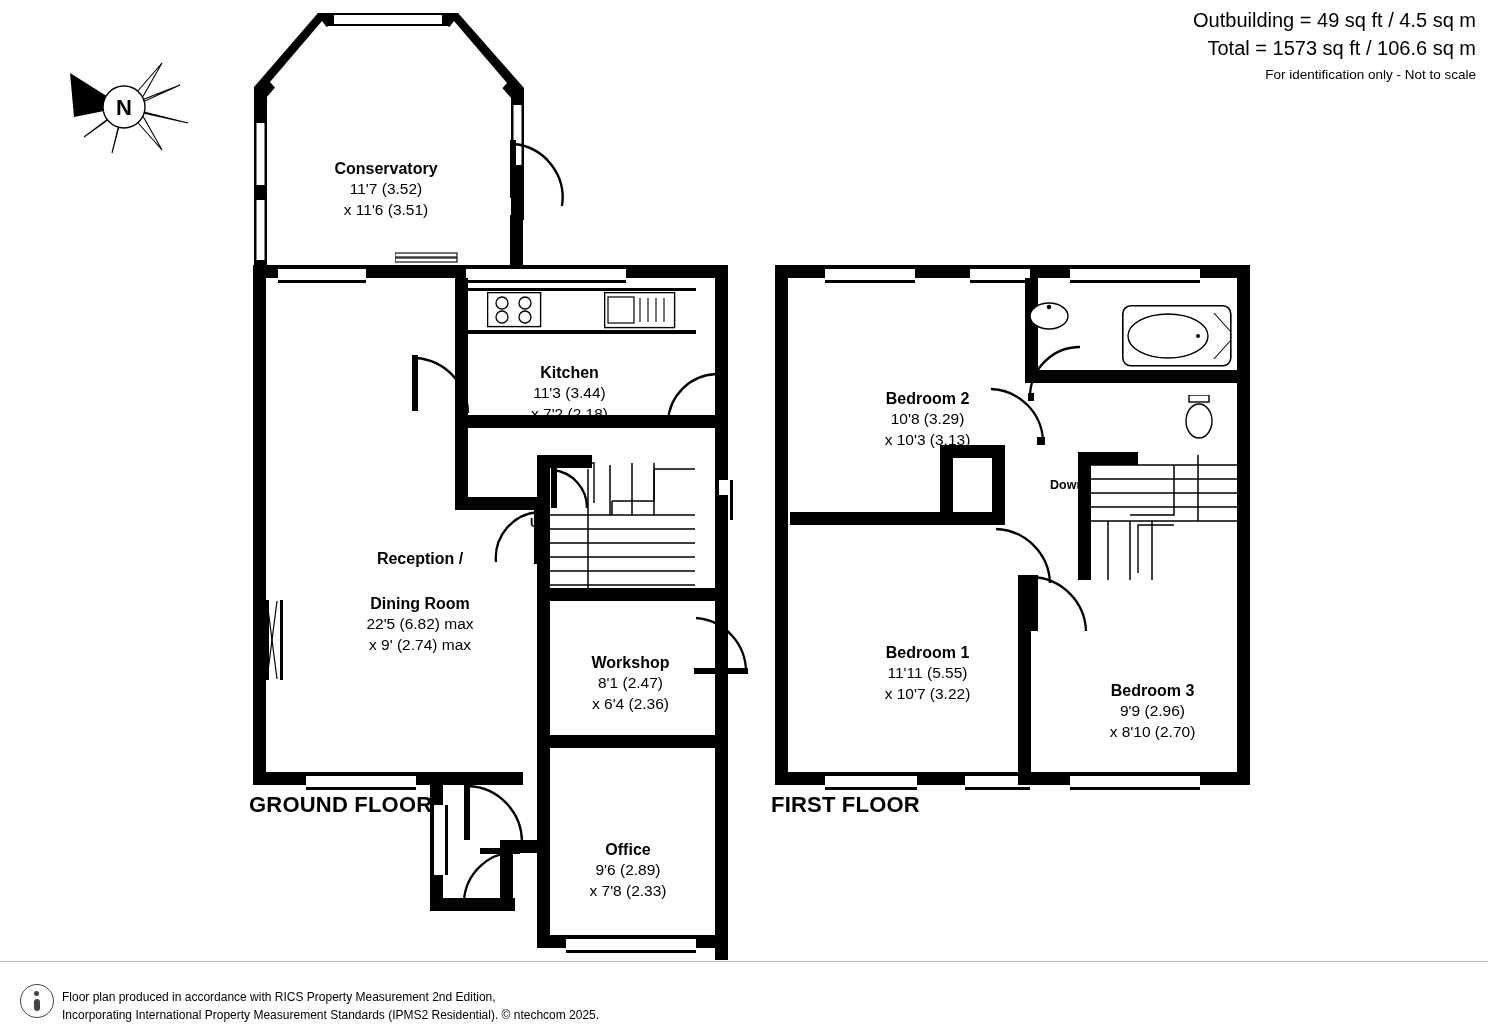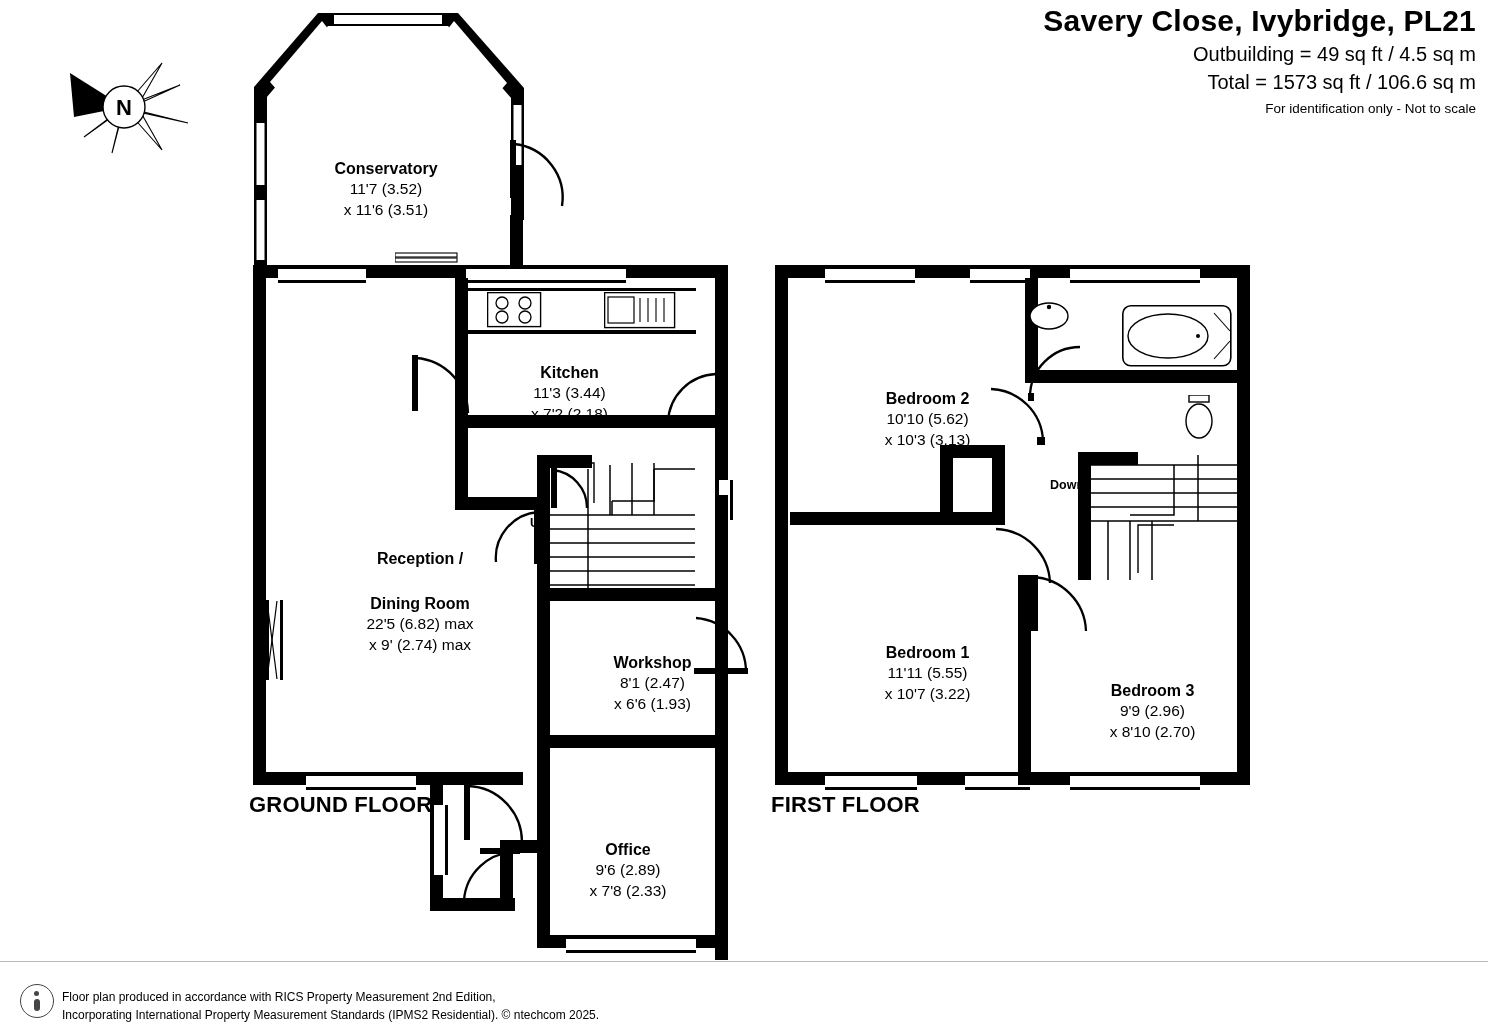--- a/index.html
+++ b/index.html
@@ -29,21 +29,20 @@
   .badge:before{content:"";position:absolute;left:13px;top:6px;width:5px;height:5px;border-radius:50%;background:#444;}
   .badge:after{content:"";position:absolute;left:12.5px;top:14px;width:6px;height:12px;border-radius:3px;background:#444;}
   #footer-text{position:absolute;left:62px;bottom:8px;font-size:12px;line-height:1.52;}
   svg{display:block;}
   .updown{position:absolute;font-size:12.5px;font-weight:bold;}
 </style>
 </head>
 <body>
 
 <div id="header">
-  <div id="title">Savery Close, Ivybridge, PL21</div>
   <div class="hline">Outbuilding = 49 sq ft / 4.5 sq m</div>
   <div class="hline">Total = 1573 sq ft / 106.6 sq m</div>
   <div class="hnote">For identification only - Not to scale</div>
 </div>
 
 <div class="abs" style="left:62px;top:45px;width:135px;height:120px;">
   <svg width="135" height="120" viewBox="0 0 135 120">
     <g stroke="#000" stroke-width="1.1" fill="none">
       <path d="M62 62 L100 18 L75 62 Z" fill="#fff"></path>
       <path d="M62 62 L100 105 L78 66 Z" fill="#fff"></path>
@@ -200,24 +199,24 @@
   <div class="room-label" style="left:295px;top:524px;width:250px;">
     <div class="nm">Reception /</div>
     <div class="nm">Dining Room</div>
     <div>22'5 (6.82) max</div>
     <div>x 9' (2.74) max</div>
   </div>
 
   <div class="wall" style="left:537px;top:588px;width:190px;height:13px;"></div>
   <div class="wall" style="left:537px;top:588px;width:13px;height:160px;"></div>
   <div class="wall" style="left:537px;top:735px;width:190px;height:13px;"></div>
-  <div class="room-label" style="left:560px;top:628px;width:185px;">
+  <div class="room-label" style="left:538px;top:628px;width:185px;">
     <div class="nm">Workshop</div>
     <div>8'1 (2.47)</div>
-    <div>x 6'6 (1.93)</div>
+    <div>x 6'4 (2.36)</div>
   </div>
   <svg class="abs" style="left:690px;top:616px;" width="62" height="62">
     <path d="M6 2 A 54 54 0 0 1 56 56" fill="none" stroke="#000" stroke-width="2.3"></path>
     <rect x="4" y="52" width="54" height="6" fill="#000"></rect>
   </svg>
 
   <div class="wall" style="left:537px;top:748px;width:13px;height:200px;"></div>
   <div class="wall" style="left:537px;top:935px;width:190px;height:13px;"></div>
   <div class="win" style="left:566px;top:936px;width:130px;height:11px;"></div>
   <div class="wall" style="left:500px;top:840px;width:50px;height:13px;"></div>
@@ -318,21 +317,21 @@
         <path d="M96 10 L96 60 L52 60"></path>
         <path d="M120 0 L120 66"></path>
       </g>
       <path d="M60 118 L60 70 L96 70" fill="none" stroke="#000" stroke-width="1.4"></path>
     </svg>
   </div>
   <div class="updown" style="left:290px;top:478px;">Down</div>
 
   <div class="room-label" style="left:75px;top:364px;width:185px;">
     <div class="nm">Bedroom 2</div>
-    <div>10'10 (5.62)</div>
+    <div>10'8 (3.29)</div>
     <div>x 10'3 (3.13)</div>
   </div>
   <div class="room-label" style="left:75px;top:618px;width:185px;">
     <div class="nm">Bedroom 1</div>
     <div>11'11 (5.55)</div>
     <div>x 10'7 (3.22)</div>
   </div>
   <div class="room-label" style="left:300px;top:656px;width:185px;">
     <div class="nm">Bedroom 3</div>
     <div>9'9 (2.96)</div>

